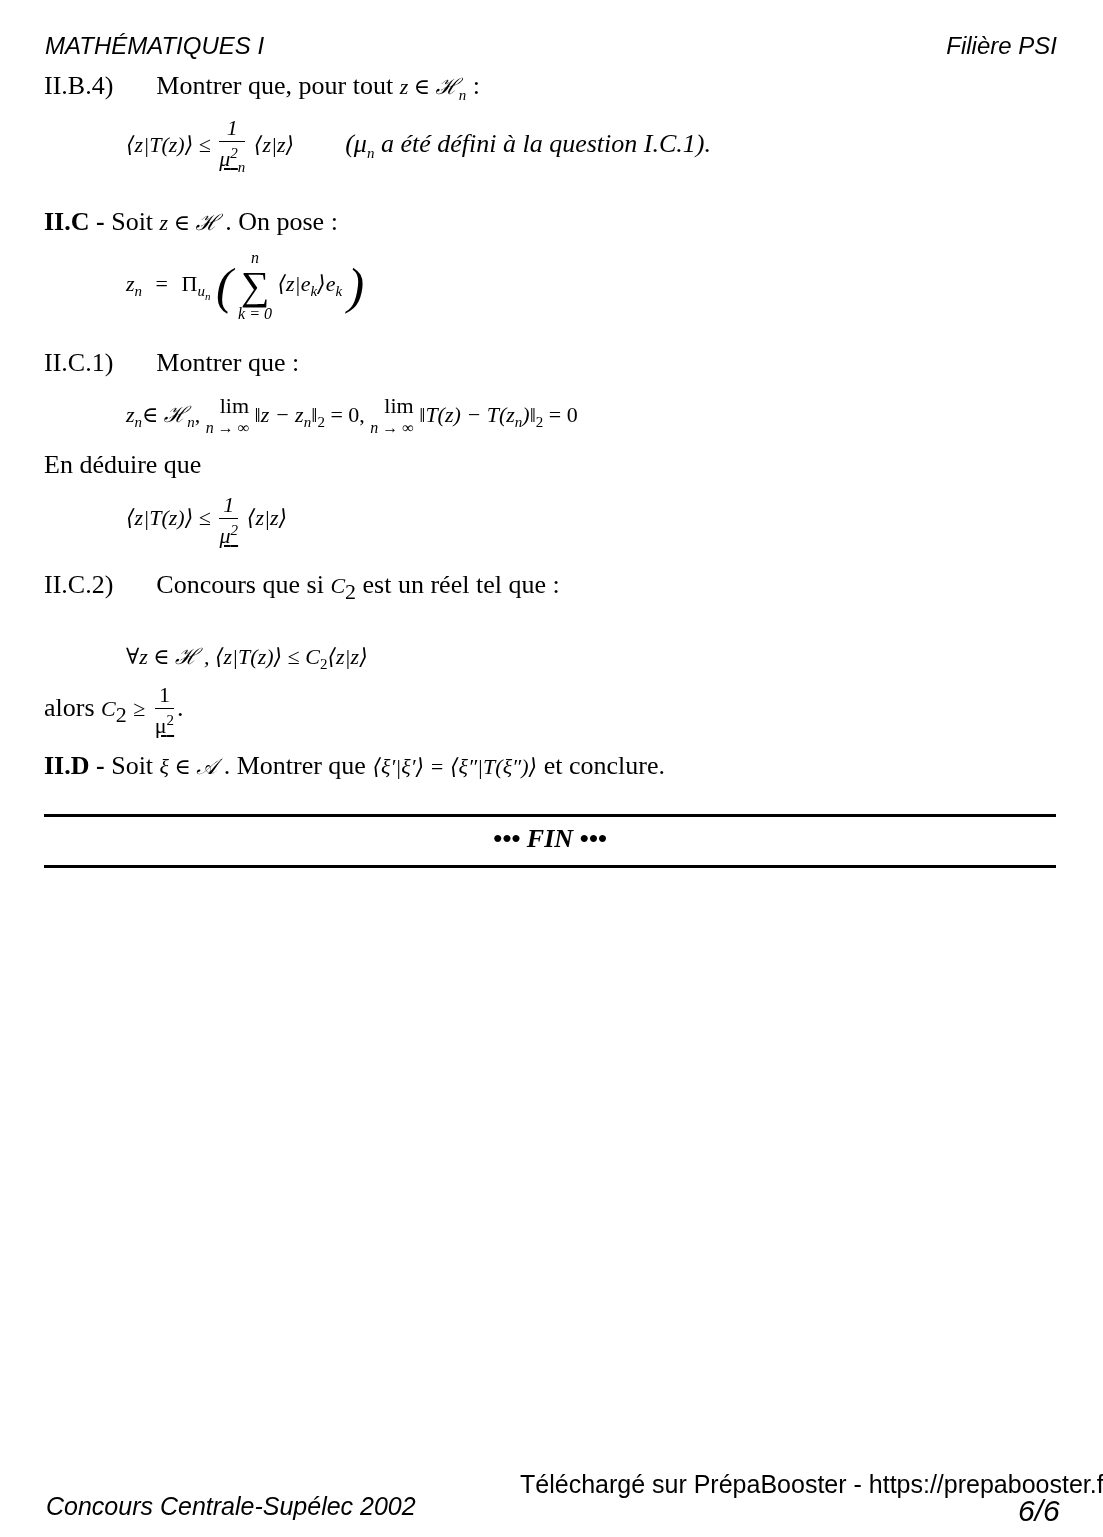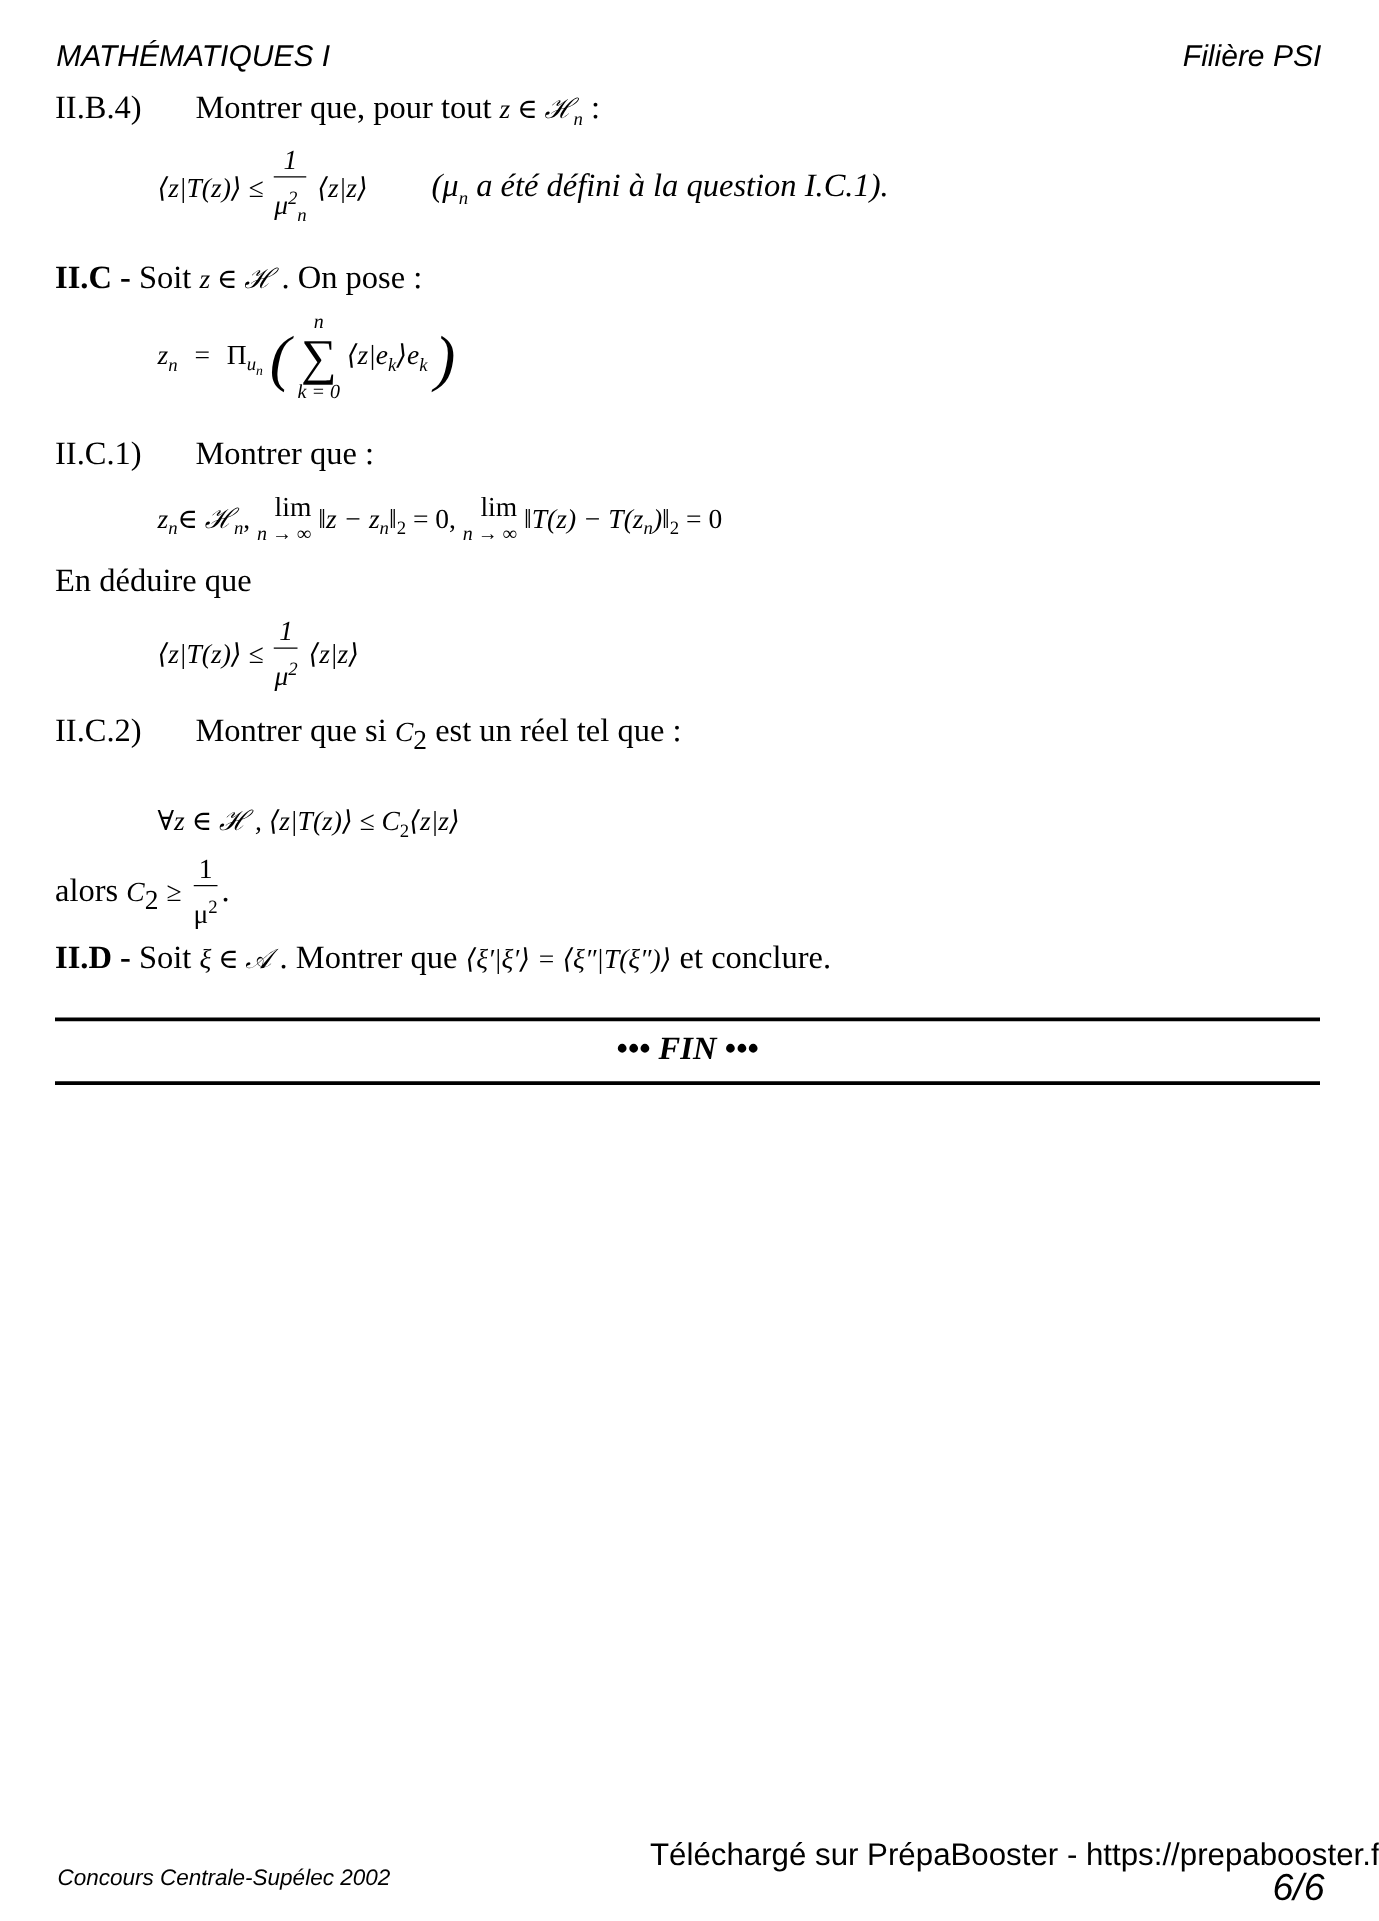--- a/index.html
+++ b/index.html
@@ -6,21 +6,21 @@
   body { width:1103px; height:1537px; position:relative; overflow:hidden; color:#000;
          font-family:"Liberation Serif", "DejaVu Serif", serif; }
   .abs { position:absolute; white-space:nowrap; }
   .hdr { font-family:"Liberation Sans", "DejaVu Sans", sans-serif; font-style:italic; font-size:24px;margin-top:16px; }
   .txt { font-size:26px; }
   .math { font-family:"Liberation Serif", "DejaVu Serif", serif; font-size:22px; }
   .it { font-style:italic; }
   .b { font-weight:bold; }
   .frac { display:inline-block; vertical-align:middle; text-align:center; margin:0 3px; }
   .frac .num { display:block; border-bottom:1.5px solid #000; padding:0 4px; line-height:26px; font-size:22px;}
-  .frac .den { display:block; line-height:34px; font-size:22px; }
+  .frac .den { display:block; line-height:23px; font-size:22px;text-decoration:underline; }
   sub, sup { font-size:15px; }
   .rule { position:absolute; left:44px; width:1012px; height:3px; background:#000; }
   .sum { display:inline-block; vertical-align:middle; text-align:center; font-size:16px; line-height:16px; }
   .sum .sig { font-size:40px; line-height:40px; display:block; }
   .bigparen { font-size:50px; vertical-align:middle; font-weight:200; }
   .lim { display:inline-block; vertical-align:middle; text-align:right; line-height:22px; }
   .lim .sub2 { display:block; font-size:16px; font-style:italic; }
 </style>
 </head>
 <body>
@@ -86,21 +86,21 @@
   <span class="frac">
     <span class="num">1</span>
     <span class="den"><span>μ</span><sup>2</sup></span>
   </span>
   <span>⟨z|z⟩</span>
 </div>
 
 <div class="abs txt" style="left:44px; top:570px;">
   <span>II.C.2)</span>
   <span style="display:inline-block;width:30px;"></span>
-  <span>Montrer que si</span>
+  <span>Concours que si</span>
   <span class="math it">C</span><sub class="math">2</sub>
   <span>est un réel tel que :</span>
 </div>
 <div class="abs math it" style="left:126px; top:640px;">
   <span>∀z ∈ ℋ , ⟨z|T(z)⟩ ≤ C</span><sub style="font-style:normal;">2</sub><span>⟨z|z⟩</span>
 </div>
 <div class="abs txt" style="left:44px; top:682px;">
   <span>alors</span>
   <span class="math it">C</span><sub class="math">2</sub>
   <span class="math">≥</span>
@@ -116,15 +116,15 @@
   <span class="math it">ξ ∈ 𝒜</span>
   <span>. Montrer que</span>
   <span class="math it">⟨ξ′|ξ′⟩ = ⟨ξ″|T(ξ″)⟩</span>
   <span>et conclure.</span>
 </div>
 
 <div class="rule" style="top:814px;"></div>
 <div class="abs txt b" style="left:0; width:1100px; text-align:center; top:824px;font-style:italic;">••• FIN •••</div>
 <div class="rule" style="top:865px;"></div>
 
-<div class="abs hdr" style="left:46px; top:1476px; font-size:18px;">Concours Centrale-Supélec 2002</div>
+<div class="abs hdr" style="left:46px; top:1476px; font-size:25px;">Concours Centrale-Supélec 2002</div>
 <div class="abs" style="left:520px; top:1470px; font-family:'Liberation Sans','DejaVu Sans',sans-serif; font-size:25px;">Téléchargé sur PrépaBooster - https://prepabooster.fr</div>
 <div class="abs hdr" style="left:1018px; top:1478px; font-size:30px;">6/6</div>
 
 </body></html>

